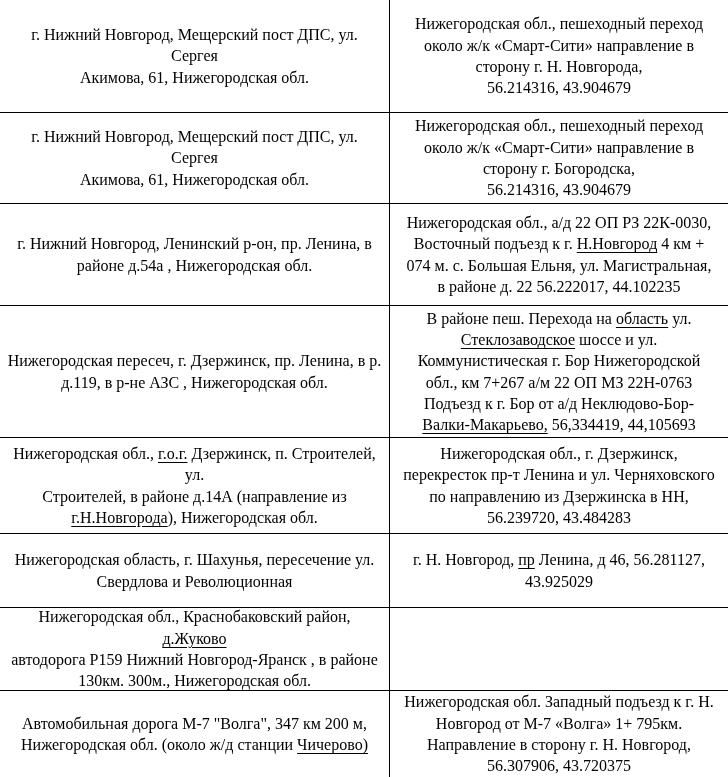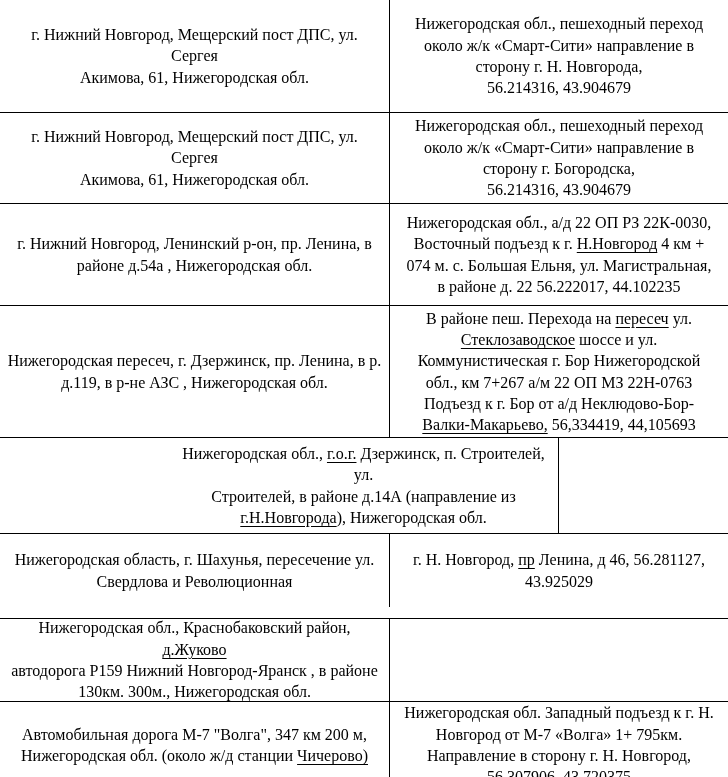--- a/index.html
+++ b/index.html
@@ -82,42 +82,46 @@
 районе д.54а , Нижегородская обл.</span></span></div>
     <div class="cell cell-right"><span class="cell-inner"><span>Нижегородская обл., а/д 22 ОП РЗ 22К-0030,
 Восточный подъезд к г. </span><span class="misspelled">Н.Новгород</span><span> 4 км +
 074 м. с. Большая Ельня, ул. Магистральная,
 в районе д. 22 56.222017, 44.102235</span></span></div>
   </div>
 
   <div class="row" style="height: 132px;">
     <div class="cell cell-left"><span class="cell-inner"><span>Нижегородская пересеч, г. Дзержинск, пр. Ленина, в р.
 д.119, в р-не АЗС , Нижегородская обл.</span></span></div>
-    <div class="cell cell-right"><span class="cell-inner"><span>В районе пеш. Перехода на </span><span class="misspelled">пересеч</span><span> ул.
+    <div class="cell cell-right"><span class="cell-inner"><span>В районе пеш. Перехода на </span><span class="misspelled">область</span><span> ул.
 </span><span class="misspelled">Стеклозаводское</span><span> шоссе и ул.
 Коммунистическая г. Бор Нижегородской
 обл., км 7+267 а/м 22 ОП МЗ 22Н-0763
 Подъезд к г. Бор от а/д Неклюдово-Бор-
 </span><span class="misspelled">Валки-Макарьево,</span><span> 56,334419, 44,105693</span></span></div>
   </div>
 
   <div class="row" style="height: 96px; justify-content: center;">
     <div class="cell cell-left"><span class="cell-inner"><span>Нижегородская обл., </span><span class="misspelled">г.о.г.</span><span> Дзержинск, п. Строителей, ул.
 Строителей, в районе д.14А (направление из
 </span><span class="misspelled">г.Н.Новгорода</span><span>), Нижегородская обл.</span></span></div>
+    <div class="cell cell-right"><span class="cell-inner"><span>Нижегородская обл., г. Дзержинск,
+перекресток пр-т Ленина и ул. Черняховского
+по направлению из Дзержинска в НН,
+56.239720, 43.484283</span></span></div>
   </div>
 
   <div class="row" style="height: 74px;">
     <div class="cell cell-left"><span class="cell-inner"><span>Нижегородская область, г. Шахунья, пересечение ул.
 Свердлова и Революционная</span></span></div>
     <div class="cell cell-right"><span class="cell-inner"><span>г. Н. Новгород, </span><span class="misspelled">пр</span><span> Ленина, д 46, 56.281127,
 43.925029</span></span></div>
   </div>
 
-  <div class="row" style="height: 83px; margin-top: 11px;">
+  <div class="row" style="height: 83px;">
     <div class="cell cell-left"><span class="cell-inner"><span>Нижегородская обл., Краснобаковский район, </span><span class="misspelled">д.Жуково</span><span>
 автодорога Р159 Нижний Новгород-Яранск , в районе
 130км. 300м., Нижегородская обл.</span></span></div>
   </div>
 
   <div class="row" style="height: 87px;">
     <div class="cell cell-left"><span class="cell-inner"><span>Автомобильная дорога М-7 "Волга", 347 км 200 м,
 Нижегородская обл. (около ж/д станции </span><span class="misspelled">Чичерово)</span></span></div>
     <div class="cell cell-right"><span class="cell-inner"><span>Нижегородская обл. Западный подъезд к г. Н.
 Новгород от М-7 «Волга» 1+ 795км.

